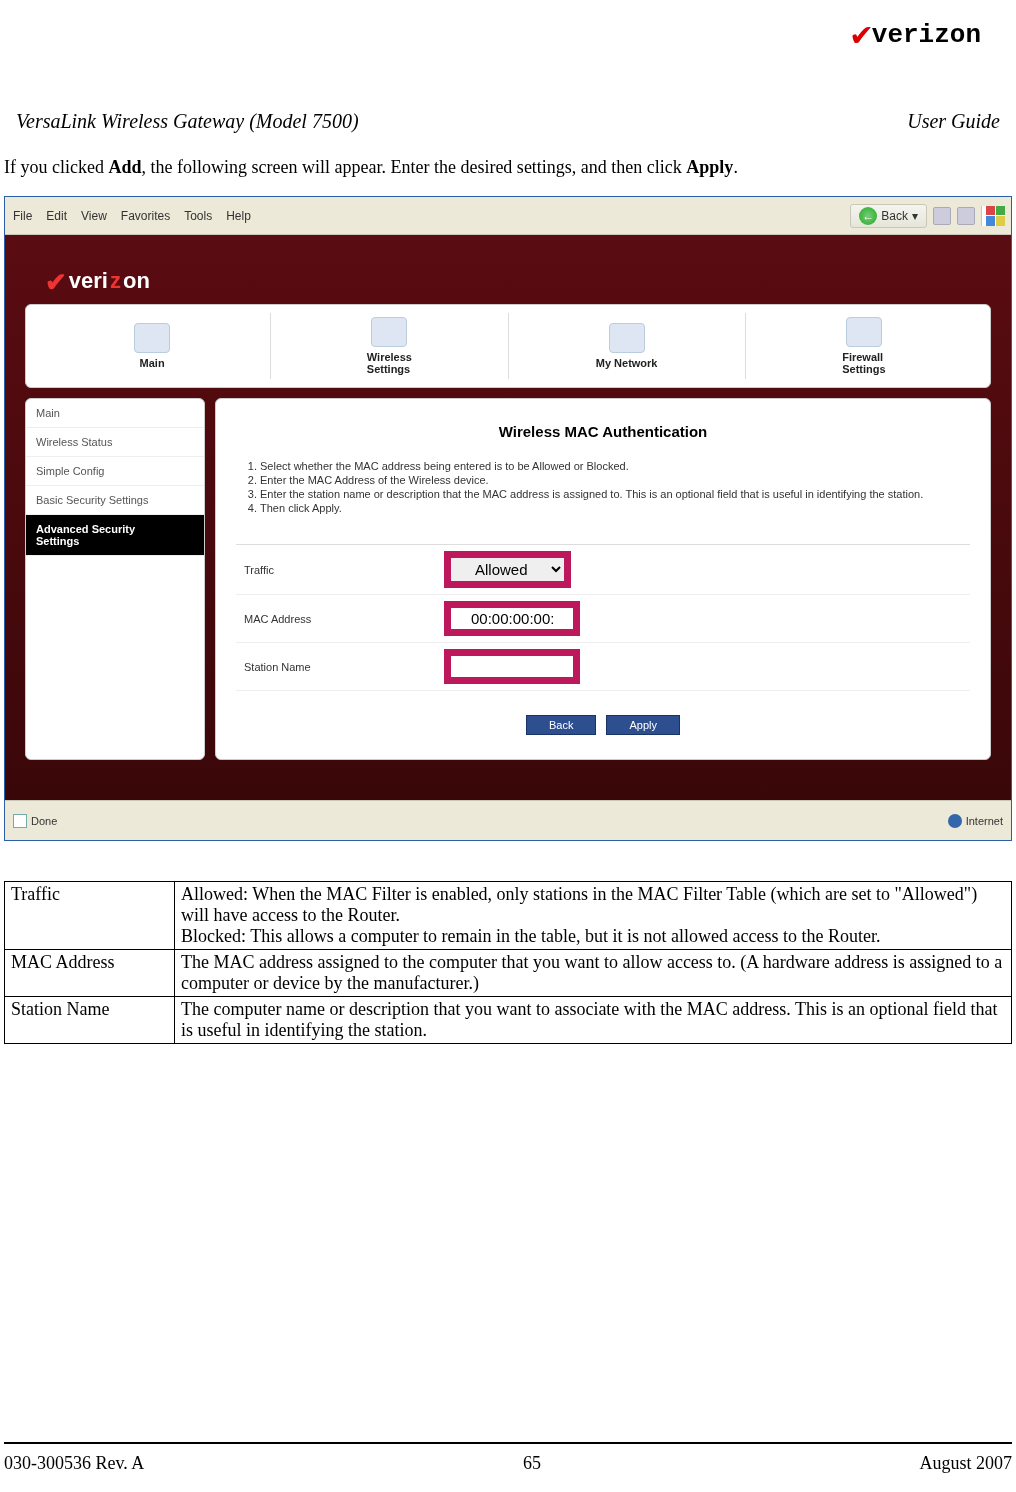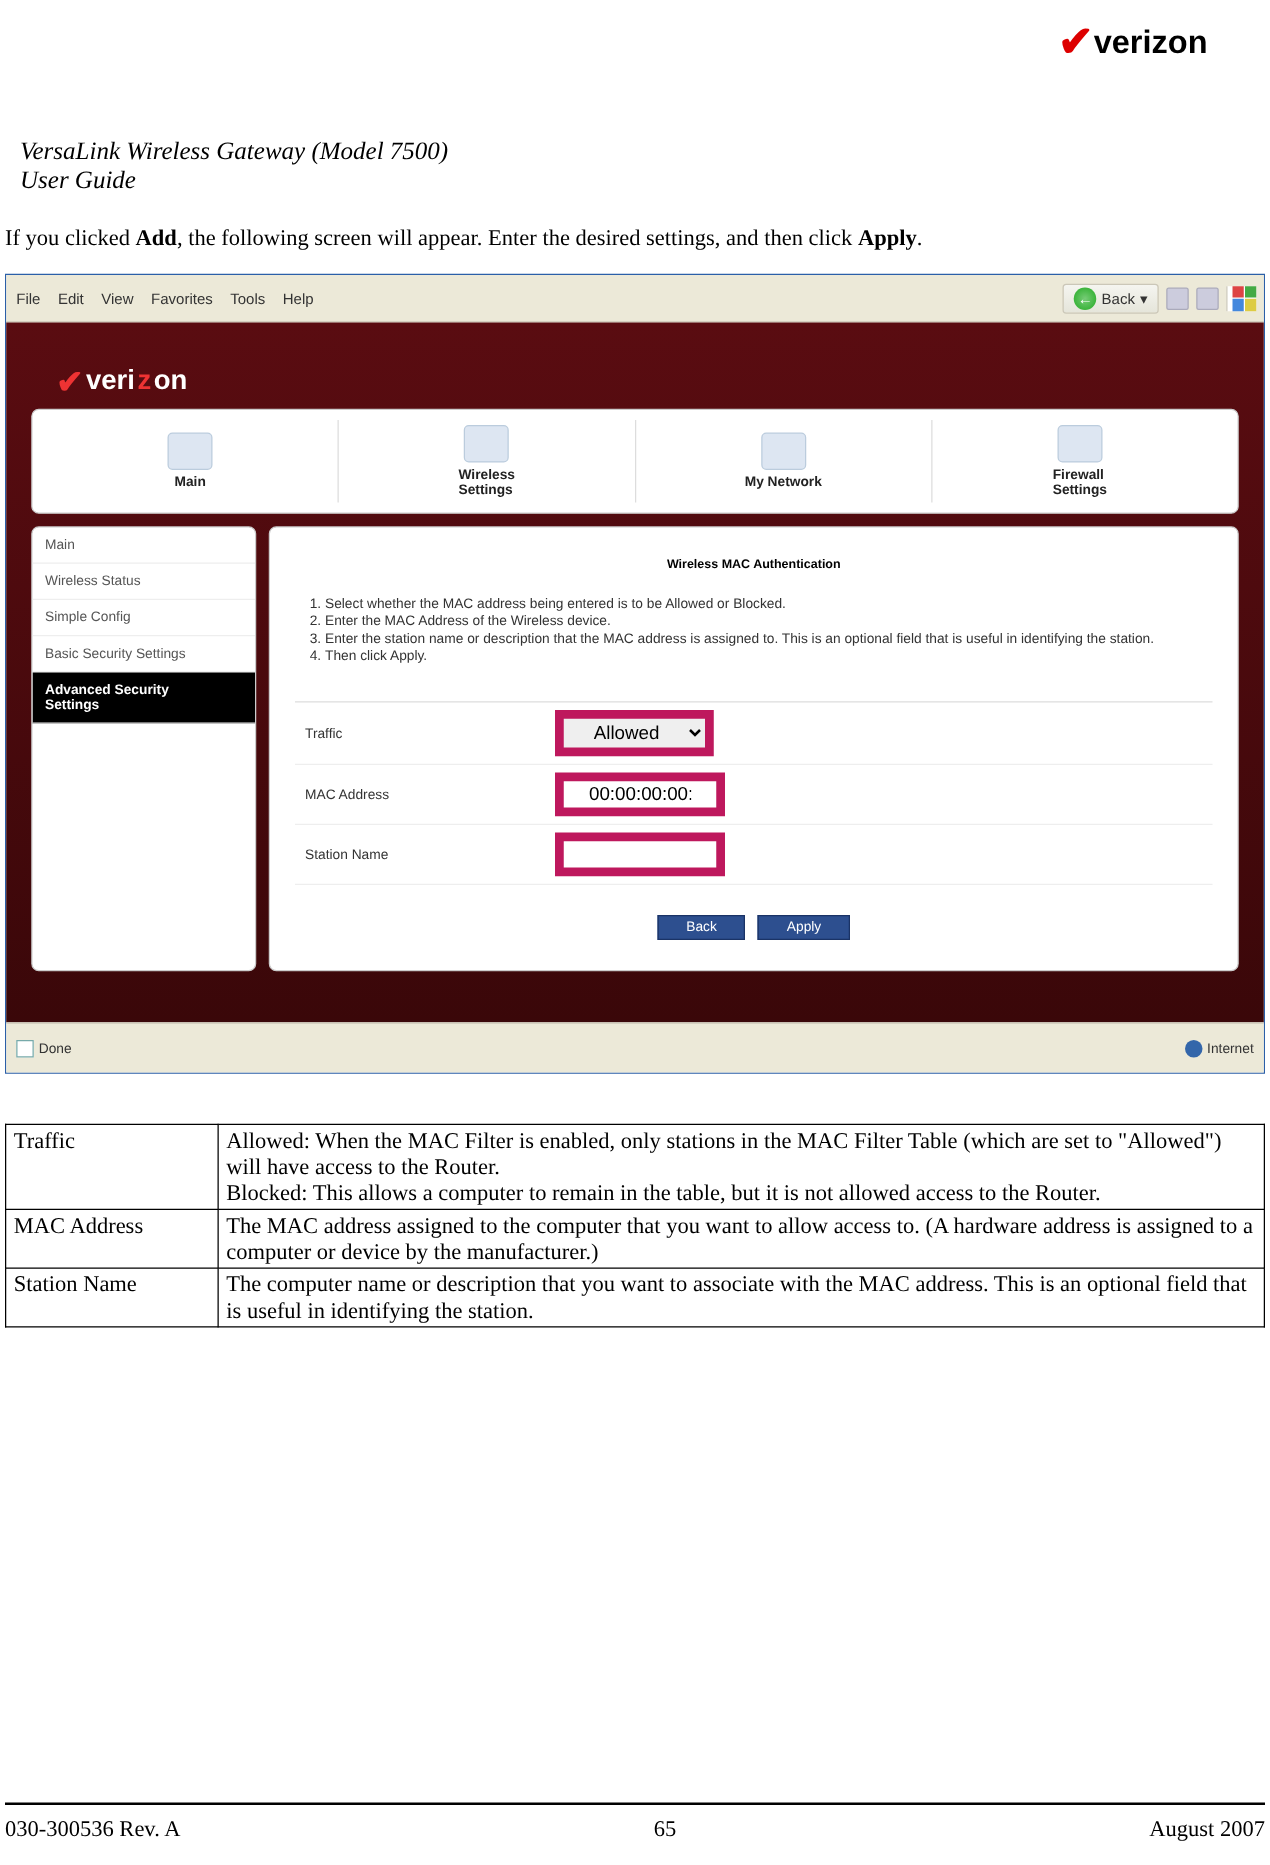--- a/index.html
+++ b/index.html
@@ -8,40 +8,39 @@
     height: 1492px;
     background: #fff;
     font-family: "Times New Roman", serif;
     font-size: 18px;
     color: #000;
     position: relative;
     padding: 10px 0 0 0;
   }
   .top-logo {
     position: absolute;
-    right: 50px;
+    right: 35px;
     top: 10px;
-    font-family: Liberation Sans, sans-serif;
+    font-family: Liberation Mono, monospace;
     font-weight: bold;
     font-size: 26px;
     color: #000;
   }
   .top-logo .check {
     color: #d00;
     font-size: 34px;
     position: relative;
     top: 3px;
   }
   .header-row {
     margin: 100px 16px 0 16px;
     display: flex;
     justify-content: space-between;
     font-style: italic;
     font-size: 20px;
-    flex-direction: column;
   }
   .intro {
     margin: 24px 4px 0 4px;
     font-size: 18px;
   }
   .intro .b { font-weight: bold; }
   
   .browser {
     margin: 18px 4px 0 4px;
     width: 1008px;
@@ -165,21 +164,21 @@
   .main-panel {
     flex: 1;
     background: #fff;
     border-radius: 6px;
     border: 1px solid #ccc;
     padding: 14px 20px 24px 20px;
   }
   .panel-title {
     text-align: center;
     font-weight: bold;
-    font-size: 10px;
+    font-size: 15px;
     margin: 10px 0 20px 0;
   }
   .instructions {
     font-size: 11px; color: #333;
     padding-left: 24px;
   }
   .instructions li { margin-bottom: 2px; }
   .form-area {
     margin-top: 30px;
     border-top: 1px solid #ddd;

